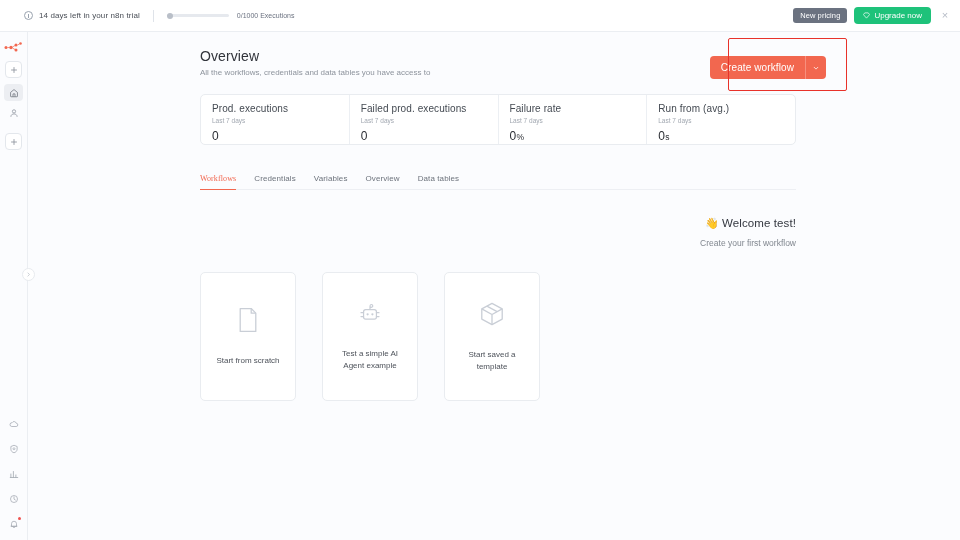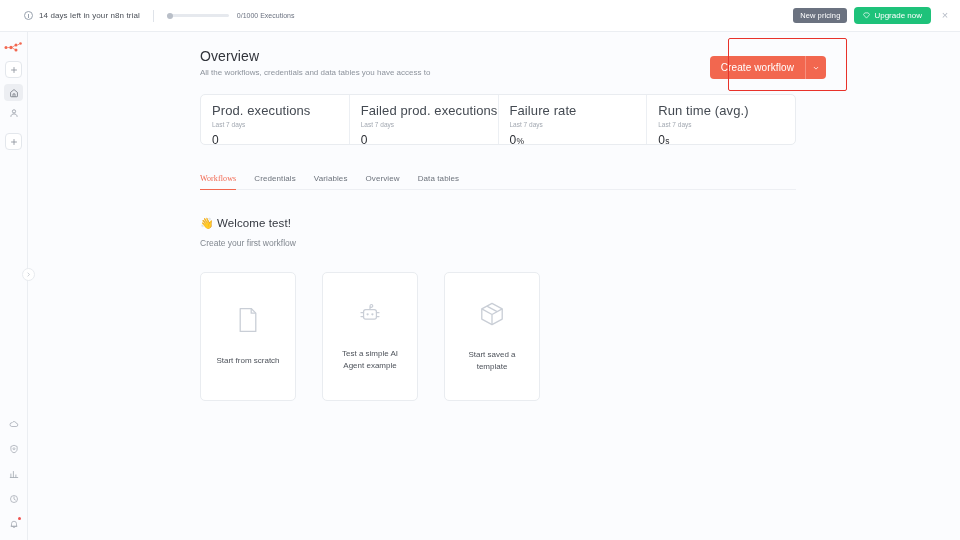--- a/index.html
+++ b/index.html
@@ -109,21 +109,21 @@
     border: 1.5px solid #e8322a; border-radius: 2px; pointer-events: none;
   }
 
   
   .stats {
     margin-top: 15px; width: 596px; height: 51px; background: #fff;
     border: 1px solid #e9ecf0; border-radius: 5px; display: flex; overflow: hidden;
   }
   .stat { flex: 1 1 0; padding: 8px 0 0 11px; border-right: 1px solid #eceff3; position: relative; }
   .stat:last-child { border-right: none; }
-  .stat-label { font-size: 13px; color: #444a52; letter-spacing: .1px; }
+  .stat-label { font-size: 10px; color: #444a52; letter-spacing: .1px; }
   .stat-period { font-size: 6.5px; color: #a2a8b1; margin-top: 2.5px; }
   .stat-value { font-size: 12px; color: #2b2e34; margin-top: 5px; letter-spacing: .2px; }
   .stat-value .unit { font-size: 8.5px; }
   .stat-empty { display: flex; align-items: center; gap: 6px; margin-top: 7px; color: #c3c8cf; }
   .dash { font-size: 9px; line-height: 1; letter-spacing: -1px; }
   .mini-info {
     width: 7px; height: 7px; border: 1px solid #c3c8cf; border-radius: 50%;
     position: relative;
   }
   .mini-info::after {
@@ -135,21 +135,21 @@
   .tab {
     font-size: 8px; color: #6d737c; padding-bottom: 6px; cursor: pointer;
     position: relative; white-space: nowrap; letter-spacing: .1px;
   }
   .tab.active { color: #f2674f; font-family: Liberation Serif, serif; }
   .tab.active::after {
     content: ""; position: absolute; left: 0; right: 0; bottom: -1px; height: 1.5px; background: #f2674f;
   }
 
   
-  .welcome { width: 596px; text-align: left; margin-top: 27px; }
+  .welcome { width: 596px; text-align: right; margin-top: 27px; }
   .welcome-title { font-size: 11.5px; color: #343840; letter-spacing: .1px; }
   .wave { font-size: 11px; }
   .welcome-sub { font-size: 8.5px; color: #81878f; margin-top: 8px; }
 
   
   .cards { width: 596px; display: flex; justify-content: flex-start; gap: 26px; margin-top: 24px; }
   .card {
     width: 96px; height: 129px; background: #fff; border: 1px solid #e9ecf0;
     border-radius: 5px; display: flex; flex-direction: column;
     align-items: center; justify-content: center; cursor: pointer; padding: 0 8px;
@@ -293,21 +293,21 @@
           <div class="stat-label">Failed prod. executions</div>
           <div class="stat-period">Last 7 days</div>
           <div class="stat-value"><span>0</span><span class="unit"></span></div>
         </div>
         <div class="stat">
           <div class="stat-label">Failure rate</div>
           <div class="stat-period">Last 7 days</div>
           <div class="stat-value"><span>0</span><span class="unit">%</span></div>
         </div>
         <div class="stat">
-          <div class="stat-label">Run time (avg.)</div>
+          <div class="stat-label">Run from (avg.)</div>
           <div class="stat-period">Last 7 days</div>
           <div class="stat-value"><span>0</span><span class="unit">s</span></div>
         </div>
       </div>
 
       <div class="tabs">
         <div class="tab active">Workflows</div>
         <div class="tab">Credentials</div>
         <div class="tab">Variables</div>
         <div class="tab">Overview</div>

